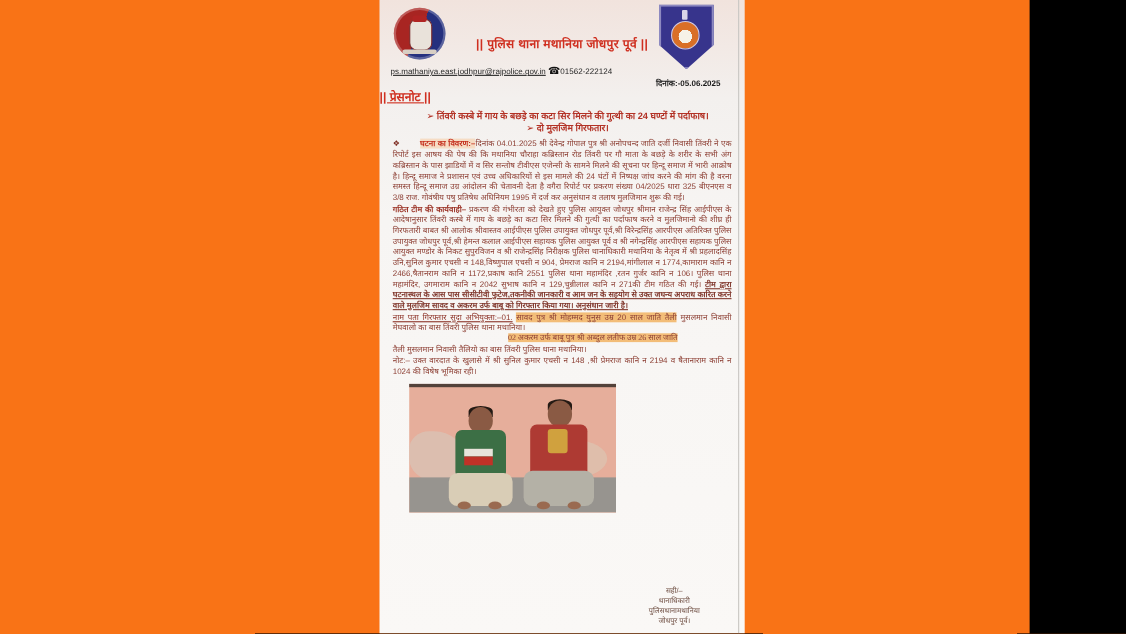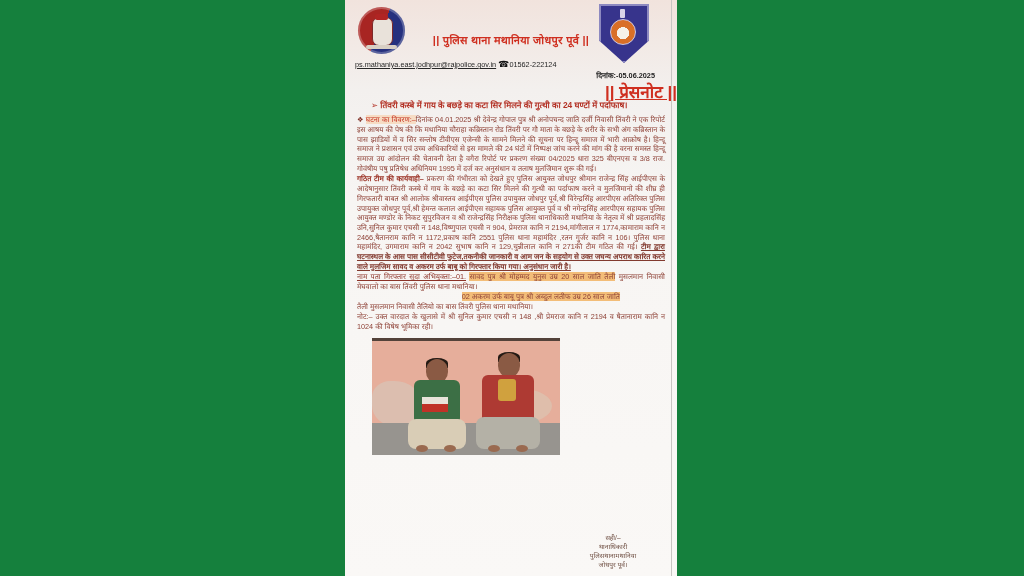--- a/index.html
+++ b/index.html
@@ -1,16 +1,16 @@
 <!DOCTYPE html>
 <html><head>
 <meta charset="utf-8">
 <style>
   html,body{margin:0;padding:0;background:#000;}
-  #canvas{position:relative;width:1024px;height:576px;background:#15803d;overflow:hidden;
+  #canvas{position:relative;width:936px;height:576px;background:#f97316;overflow:hidden;
           font-family:"Liberation Sans","DejaVu Sans",sans-serif;}
   #page{position:absolute;left:345px;top:0;width:332px;height:576px;
         background:linear-gradient(#f1e3dd 0px,#f3f0ee 90px,#f7f5f3 200px,#faf8f6 576px);
         overflow:hidden;}
   #page-edge{position:absolute;left:326px;top:0;width:1px;height:576px;background:#c8c6c3;}
 
   
   .hdr{position:relative;height:80px;}
   .logo-round{position:absolute;left:13px;top:7px;width:47px;height:47px;border-radius:50%;
      background:linear-gradient(115deg,#a82522 48%,#25307e 48%);
@@ -25,38 +25,38 @@
   .logo-shield .ring{position:absolute;left:9px;top:13px;width:24px;height:24px;border-radius:50%;
      background:radial-gradient(circle at 50% 55%,#f6f2e8 0 34%,#d96f27 35% 78%,#efe7d8 79%);
      border:1px solid #cfc8e2;}
   .logo-shield .pillar{position:absolute;left:19px;top:3px;width:5px;height:9px;background:#d9d4e8;border-radius:1px;}
   .station-title{position:absolute;left:0;right:0;top:32px;text-align:center;
      color:#cf2f20;font-weight:bold;font-size:11px;letter-spacing:.3px;}
   .email-row{position:absolute;left:10px;top:59px;font-size:7.3px;color:#262626;}
   .email-row a{color:#262626;text-decoration:underline;}
   .phone-ic{font-size:9px;color:#111;}
   .date-row{position:absolute;right:22px;top:70px;font-size:7.3px;font-weight:bold;color:#1d1d1d;}
-  .pn-title{position:absolute;left:0;right:0;top:80px;text-align:right;color:#cf2f20;
-     font-weight:bold;font-size:17px;text-decoration:underline;}
+  .pn-title{position:absolute;left:0;right:0;top:80px;text-align:left;color:#cf2f20;
+     font-weight:bold;font-size:11px;text-decoration:underline;}
 
   
   .bullets{margin:20px 16px 0 26px;}
   .bullet{font-size:8.4px;font-weight:bold;color:#b33226;line-height:11.2px;
-     padding-left:11px;text-indent:-11px;}
+     padding-left:11px;text-indent:-11px;text-align:center;}
 
   
   .flow{margin:4px 12px 0 12px;}
   .para{margin:0 0 1px 0;font-size:7.25px;line-height:9.7px;color:#8e4136;text-align:justify;}
   .marker{color:#7d2b20;font-weight:bold;}
-  .label-red{color:#c5311f;font-weight:normal;background:#f6dcc4;}
+  .label-red{color:#c5311f;font-weight:bold;background:#f6dcc4;margin-left:16px;}
   .label-maroon{color:#9c3427;font-weight:bold;}
   .bold-underline{font-weight:bold;text-decoration:underline;color:#823a2f;}
   .hl{background:#f3bd78;margin-top:37px;}
   .acc-label{font-weight:normal;color:#8d3328;text-decoration:underline;}
-  .indent-center{display:block;margin-left:34%;}
+  .indent-center{display:block;margin-left:34%;font-family:Liberation Serif, serif;}
 
   
   .photo{position:relative;margin:6px 0 0 27px;width:188px;height:114px;
      background:#e6ae9b;border-top:3px solid #53423a;overflow:hidden;}
   .photo .patch1{position:absolute;left:0;top:40px;width:50px;height:45px;background:#d9c2b4;border-radius:40% 60% 50% 50%;opacity:.8;}
   .photo .patch2{position:absolute;right:8px;top:48px;width:60px;height:34px;background:#dcc4b2;border-radius:50%;opacity:.7;}
   .photo .floor{position:absolute;left:0;bottom:0;width:100%;height:32px;background:#97948f;}
   .person{position:absolute;}
   .head{position:absolute;width:22px;height:24px;border-radius:50% 50% 46% 46%;background:#8a5a44;}
   .hair{position:absolute;width:22px;height:10px;border-radius:50% 50% 0 0;background:#241a14;}
@@ -101,20 +101,21 @@
       <div class="email-row">
         <a>ps.mathaniya.east.jodhpur@rajpolice.gov.in</a>
         <span class="phone-ic">☎</span><span>01562-222124</span>
       </div>
       <div class="date-row">दिनांक:-05.06.2025</div>
       <div class="pn-title">|| प्रेसनोट ||</div>
     </div>
 
     <div class="bullets">
       <div class="bullet"><span>➢</span> <span>तिंवरी कस्बे में गाय के बछड़े का कटा सिर मिलने की गुत्थी का 24 घण्टों में पर्दाफाष।</span></div>
+      <div class="bullet"><span>➢</span> <span>दो मुलजिम गिरफतार।</span></div>
     </div>
 
     <div class="flow">
       <p class="para"><span class="marker">❖</span> <span class="label-red">घटना का विवरण:–</span><span>दिनांक 04.01.2025 श्री देवेन्द्र गोपाल पुत्र श्री अनोपचन्द जाति दर्जी निवासी तिंवरी ने एक रिपोर्ट इस आषय की पेष की कि मथानिया चौराहा कब्रिस्तान रोड तिंवरी पर गौ माता के बछड़े के शरीर के सभी अंग कब्रिस्तान के पास झाडियों में व सिर सन्तोष टीवीएस एजेन्सी के सामने मिलने की सूचना पर हिन्दू समाज में भारी आक्रोष है। हिन्दू समाज ने प्रशासन एवं उच्च अधिकारियों से इस मामले की 24 घंटों में निष्पक्ष जांच करने की मांग की है वरना समस्त हिन्दू समाज उग्र आंदोलन की चेतावनी देता है वगैरा रिपोर्ट पर प्रकरण संख्या 04/2025 धारा 325 बीएनएस व 3/8 राज. गोवंषीय पषु प्रतिषेध अधिनियम 1995 में दर्ज कर अनुसंधान व तलाष मुलजिमान शुरू की गई।</span></p>
 
       <p class="para"><span class="label-maroon">गठित टीम की कार्यवाही–</span> <span>प्रकरण की गंभीरता को देखते हुए पुलिस आयुक्त जोधपुर श्रीमान राजेन्द्र सिंह आईपीएस के आदेषानुसार तिंवरी कस्बे में गाय के बछड़े का कटा सिर मिलने की गुत्थी का पर्दाफाष करने व मुलजिमानो की शीघ्र ही गिरफतारी बाबत श्री आलोक श्रीवास्तव आईपीएस पुलिस उपायुक्त जोधपुर पूर्व,श्री विरेन्द्रसिंह आरपीएस अतिरिक्त पुलिस उपायुक्त जोधपुर पूर्व,श्री हेमन्त कलाल आईपीएस सहायक पुलिस आयुक्त पूर्व व श्री नगेन्द्रसिंह आरपीएस सहायक पुलिस आयुक्त मण्डोर के निकट सुपुरविजन व श्री राजेन्द्रसिंह निरीक्षक पुलिस थानाधिकारी मथानिया के नेतृत्व में श्री प्रहलादसिंह उनि,सुनिल कुमार एचसी न 148,विष्णुपाल एचसी न 904, प्रेमराज कानि न 2194,मांगीलाल न 1774,कामाराम कानि न 2466,षैतानराम कानि न 1172,प्रकाष कानि 2551 पुलिस थाना महामंदिर ,रतन गुर्जर कानि न 106। पुलिस थाना महामंदिर, उगमाराम कानि न 2042 सुभाष कानि न 129,चुन्नीलाल कानि न 271की टीम गठित की गई।</span> <span class="bold-underline">टीम द्वारा घटनास्थल के आस पास सीसीटीवी फुटेज,तकनीकी जानकारी व आम जन के सहयोग से उक्त जघन्य अपराध कारित करने वाले मुलजिम सावद व अकरम उर्फ बाबू को गिरफ्तार किया गया। अनुसंधान जारी है।</span></p>
 
       <p class="para"><span class="acc-label">नाम पता गिरफ्तार सुदा अभियुक्ता:–01.</span> <span class="hl">सावद पुत्र श्री मोहम्मद युनुस उम्र 20 साल जाति तैली</span> <span>मुसलमान निवासी मेघवालो का बास तिंवरी  पुलिस थाना मथानिया।</span><span class="indent-center"><span class="hl">02 अकरम उर्फ बाबू पुत्र श्री अब्दुल लतीफ उम्र 26 साल जाति</span></span><span>तैली मुसलमान निवासी तैलियो का बास तिंवरी पुलिस थाना मथानिया।</span></p>
 
       <p class="para">नोट:– उक्त वारदात के खुलासे में श्री सुनिल कुमार एचसी न 148 ,श्री प्रेमराज कानि न 2194 व षैतानाराम कानि न 1024 की विषेष भूमिका रही।</p>

